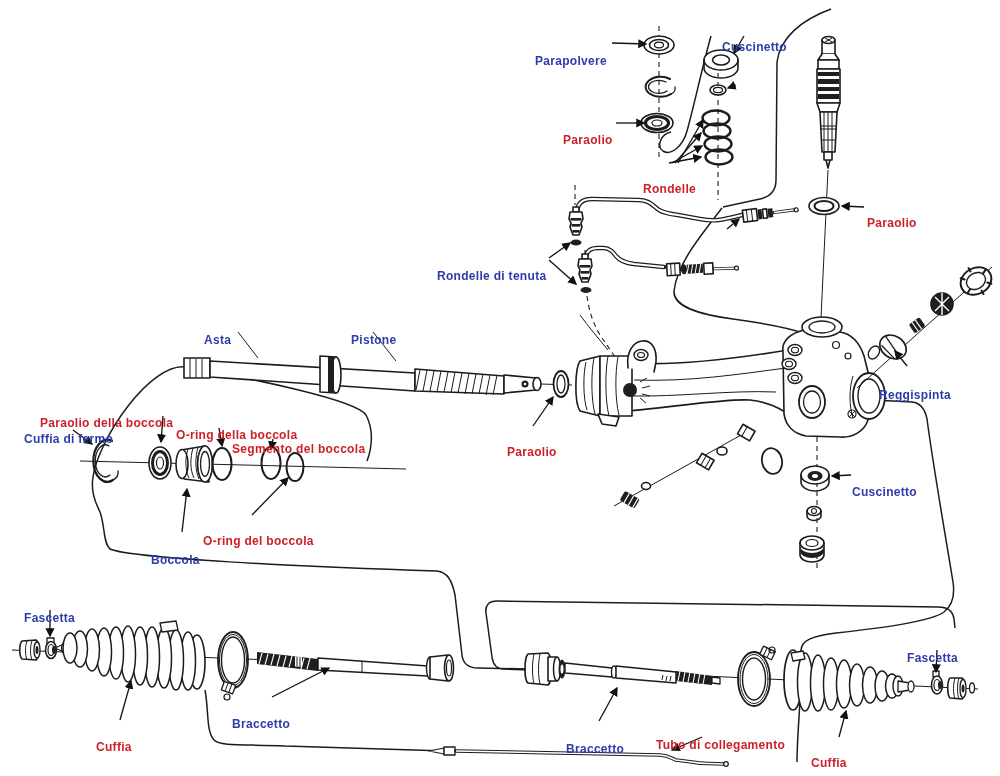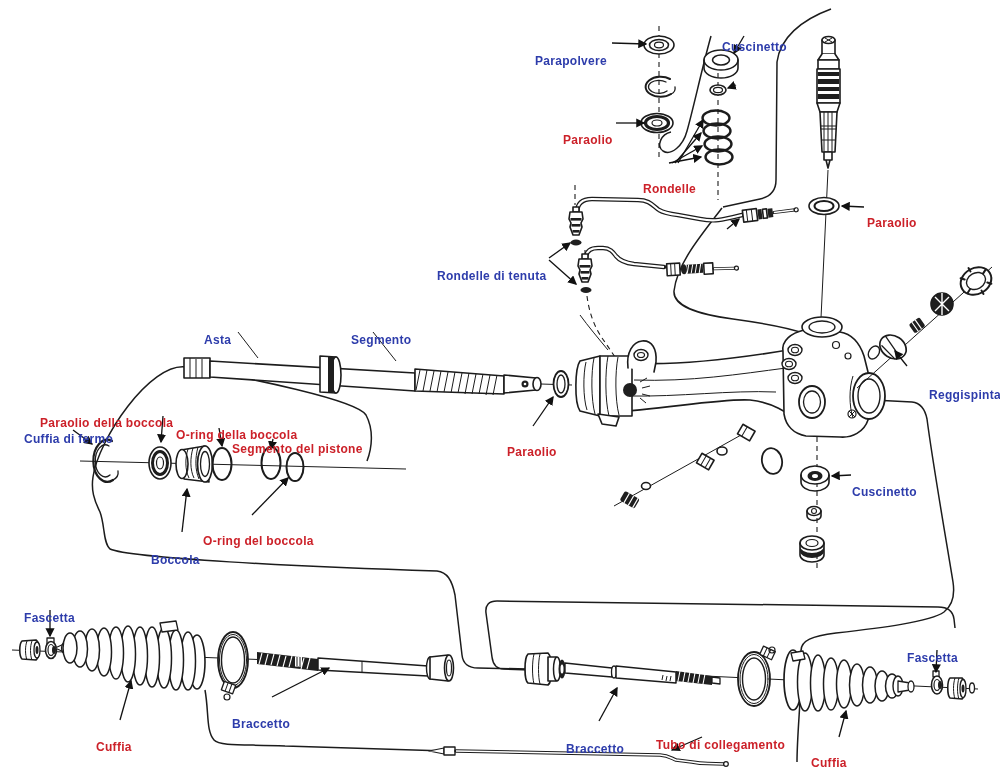--- a/index.html
+++ b/index.html
@@ -434,27 +434,27 @@
   </g>
 </svg>
 
   <div class="lbl blue" style="left:535px;top:36px">Parapolvere</div>
   <div class="lbl blue" style="left:722px;top:22px">Cuscinetto</div>
   <div class="lbl red" style="left:563px;top:117px">Paraolio</div>
   <div class="lbl red" style="left:643px;top:166px">Rondelle</div>
   <div class="lbl red" style="left:867px;top:200px">Paraolio</div>
   <div class="lbl blue" style="left:437px;top:251px">Rondelle di tenuta</div>
   <div class="lbl blue" style="left:204px;top:315px">Asta</div>
-  <div class="lbl blue" style="left:351px;top:315px">Segmento</div>
+  <div class="lbl blue" style="left:351px;top:315px">Pistone</div>
   <div class="lbl red" style="left:507px;top:429px">Paraolio</div>
-  <div class="lbl blue" style="left:929px;top:370px">Reggispinta</div>
+  <div class="lbl blue" style="left:879px;top:370px">Reggispinta</div>
   <div class="lbl red" style="left:40px;top:400px">Paraolio della boccola</div>
   <div class="lbl blue" style="left:24px;top:414px">Cuffia di fermo</div>
   <div class="lbl red" style="left:176px;top:412px">O-ring della boccola</div>
-  <div class="lbl red" style="left:232px;top:426px">Segmento del pistone</div>
+  <div class="lbl red" style="left:232px;top:426px">Segmento del boccola</div>
   <div class="lbl red" style="left:203px;top:518px">O-ring del boccola</div>
   <div class="lbl blue" style="left:151px;top:535px">Boccola</div>
   <div class="lbl blue" style="left:24px;top:593px">Fascetta</div>
   <div class="lbl red" style="left:96px;top:724px">Cuffia</div>
   <div class="lbl blue" style="left:232px;top:699px">Braccetto</div>
   <div class="lbl blue" style="left:566px;top:724px">Braccetto</div>
   <div class="lbl red" style="left:656px;top:722px">Tubo di collegamento</div>
   <div class="lbl blue" style="left:907px;top:633px">Fascetta</div>
   <div class="lbl red" style="left:811px;top:740px">Cuffia</div>
   <div class="lbl blue" style="left:852px;top:467px">Cuscinetto</div>

